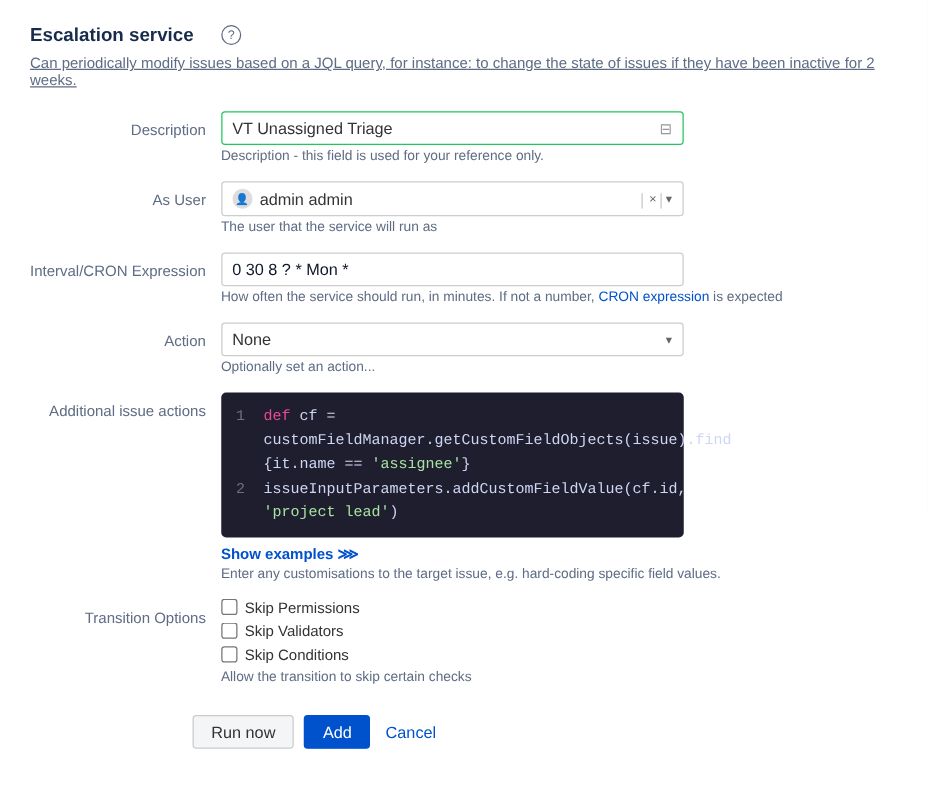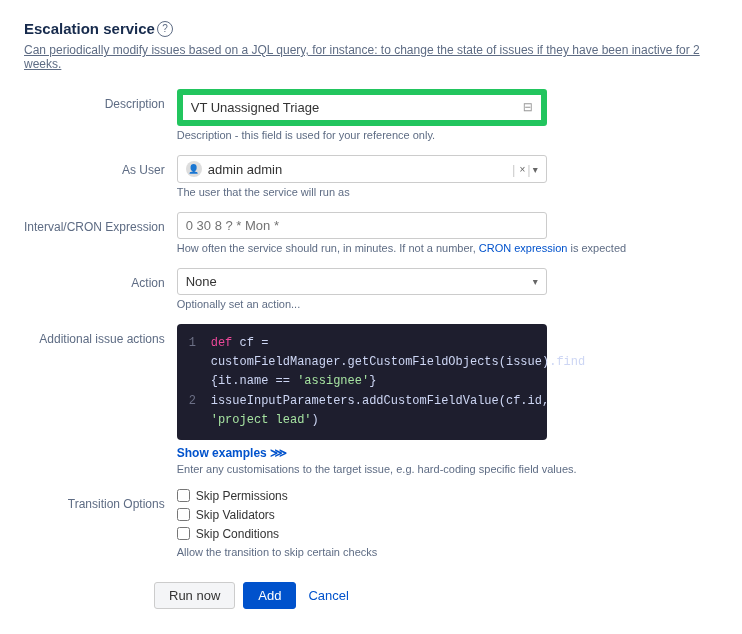--- a/index.html
+++ b/index.html
@@ -11,22 +11,21 @@
     }
     .page-container {
       background: #fff;
       max-width: 742px;
       min-height: 634px;
       margin: 0 auto;
       padding: 20px 24px;
     }
     .page-title-row {
       display: flex;
-      align-items: center;
-      gap: 2px;
+      gap: 22px;
       margin-bottom: 6px;
     }
     .page-title {
       font-size: 15px;
       font-weight: 600;
       color: #172b4d;
     }
     .info-icon {
       width: 16px;
       height: 16px;
@@ -64,28 +63,28 @@
       padding-bottom: 14px;
     }
     .hint-text {
       font-size: 11px;
       color: #5e6c84;
       margin-top: 3px;
     }
     .text-input {
       width: 100%;
       max-width: 370px;
-      border: 6px solid #22c55e;
-      border-radius: 3px;
-      padding: 5px 8px;
-      font-size: 13px;
-      color: #333;
-      background: #fff;
-      display: flex;
-      align-items: flex-start;
+      border: 1px solid #22c55e;
+      border-radius: 3px;
+      padding: 5px 8px;
+      font-size: 13px;
+      color: #333;
+      background: #fff;
+      display: flex;
+      align-items: flex-end;
       justify-content: space-between;
     }
     .text-input input {
       border: none;
       outline: none;
       flex: 1;
       font-size: 13px;
       color: #333;
     }
     .text-input .icon-right {
@@ -151,21 +150,21 @@
       color: #666;
       font-size: 10px;
     }
     
     .interval-field {
       width: 370px;
       border: 1px solid #ccc;
       border-radius: 3px;
       padding: 5px 8px;
       font-size: 13px;
-      color: #737373;
+      color: #0f172a;
       background: #fff;
     }
     
     .action-dropdown {
       width: 370px;
       border: 1px solid #ccc;
       border-radius: 3px;
       padding: 5px 8px;
       font-size: 13px;
       color: #333;

